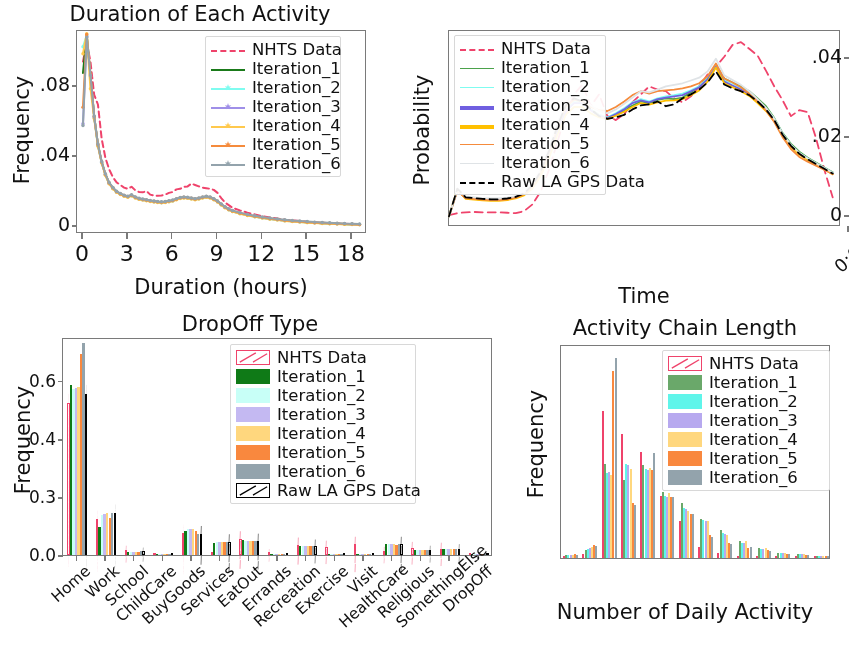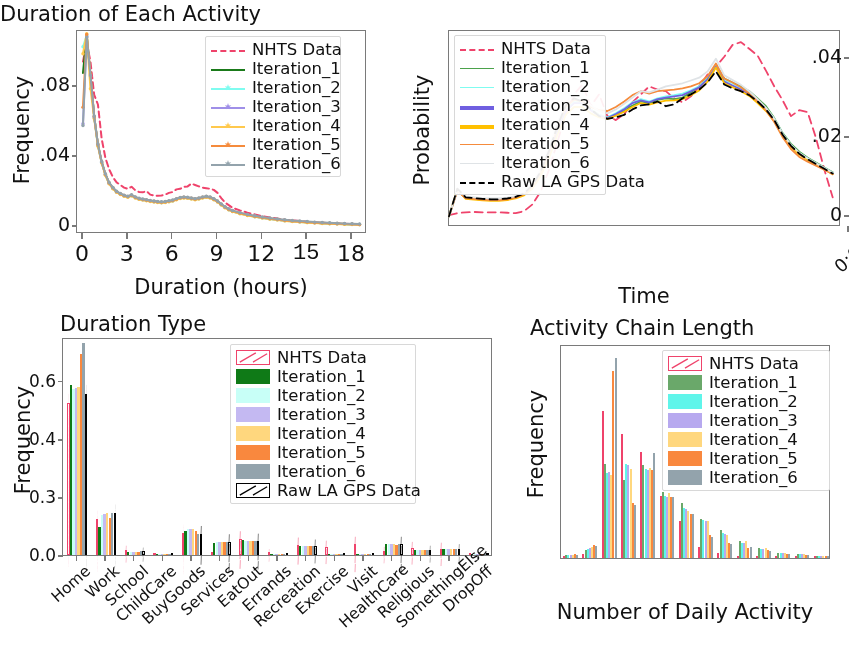--- a/index.html
+++ b/index.html
@@ -1,19 +1,19 @@
 <!DOCTYPE html>
 <html><head>
 <meta charset="utf-8">
 <style>
   html,body{margin:0;padding:0;background:#ffffff;}
   body{width:849px;height:645px;font-family:"DejaVu Sans","Liberation Sans",sans-serif;color:#000;overflow:hidden;}
   #root{position:relative;width:849px;height:645px;}
   .panel{position:absolute;}
-  .ptitle{position:absolute;font-size:21px;color:#111;white-space:nowrap;}
+  .ptitle{position:absolute;text-align:center;font-size:21px;color:#111;white-space:nowrap;}
   .axis-label{position:absolute;font-size:21px;color:#111;white-space:nowrap;}
   .ylabel-rot{transform-origin:50% 50%;transform:rotate(-90deg);}
   .plotbox{position:absolute;border:1.6px solid #7a7a7a;background:#fff;box-sizing:border-box;overflow:visible;}
   .tick{position:absolute;font-size:19px;color:#111;white-space:nowrap;}
   .ytick{text-align:right;}
   .xtick{text-align:center;}
   .tickmark{position:absolute;background:#7a7a7a;}
   .legendbox{position:absolute;border:1px solid #d8d8d8;background:rgba(255,255,255,0.92);box-sizing:border-box;border-radius:2px;padding:3px 5px;}
   .legrow{display:flex;align-items:center;height:19px;}
   .legswatch{width:34px;height:16px;position:relative;flex:0 0 34px;margin-right:7px;}
@@ -346,21 +346,21 @@
         <div class="tick xtick" style="left: 56.9794px; top: 241px; width: 50px; font-size: 22px;">0</div>
         <div class="tickmark" style="left: 126.025px; top: 233px; width: 1.6px; height: 6px;"></div>
         <div class="tick xtick" style="left: 101.825px; top: 241px; width: 50px; font-size: 22px;">3</div>
         <div class="tickmark" style="left: 170.87px; top: 233px; width: 1.6px; height: 6px;"></div>
         <div class="tick xtick" style="left: 146.67px; top: 241px; width: 50px; font-size: 22px;">6</div>
         <div class="tickmark" style="left: 215.715px; top: 233px; width: 1.6px; height: 6px;"></div>
         <div class="tick xtick" style="left: 191.515px; top: 241px; width: 50px; font-size: 22px;">9</div>
         <div class="tickmark" style="left: 260.561px; top: 233px; width: 1.6px; height: 6px;"></div>
         <div class="tick xtick" style="left: 236.361px; top: 241px; width: 50px; font-size: 22px;">12</div>
         <div class="tickmark" style="left: 305.406px; top: 233px; width: 1.6px; height: 6px;"></div>
-        <div class="tick xtick" style="left: 281.206px; top: 241px; width: 50px; font-size: 22px; font-family: Liberation Mono, monospace;">15</div>
+        <div class="tick xtick" style="left: 281.206px; top: 241px; width: 50px; font-size: 22px;">15</div>
         <div class="tickmark" style="left: 350.252px; top: 233px; width: 1.6px; height: 6px;"></div>
         <div class="tick xtick" style="left: 326.052px; top: 241px; width: 50px; font-size: 22px;">18</div>
       </div>
 
     <div class="legendbox" id="leg-duration" style="left:205px;top:36px;width:136px;">
         <div class="legrow">
           <div class="legswatch">
             <div class="lineswatch" style="border-top: 2.6px dashed rgb(239, 67, 107);"></div>
           </div>
           <div class="legtext">NHTS Data</div>
@@ -487,21 +487,21 @@
             <div class="lineswatch" style="border-top: 2.8px dashed rgb(0, 0, 0);"></div>
           </div>
           <div class="legtext">Raw LA GPS Data</div>
         </div>
       </div>
 
     <div class="axis-label" style="left:48px;top:284px;width:392px;text-align:center;">Time</div>
   </div>
 
   <div class="panel" style="left:0;top:310px;width:510px;height:335px;">
-    <div class="ptitle" style="left:60px;top:2px;width:380px;">Duration Type</div>
+    <div class="ptitle" style="left:60px;top:2px;width:380px;">DropOff Type</div>
 
     <div class="axis-label ylabel-rot" style="left:-42px;top:118px;width:130px;text-align:center;">Frequency</div>
 
     <div class="plotbox" id="box-activitytype" style="left:62px;top:28px;width:430px;height:218px;">
         <div class="barcol" style="left: 4.3px; width: 2.36px; height: 152.02px; background: rgb(255, 255, 255); border: 1.3px solid rgb(239, 67, 107);">
           <svg width="100%" height="100%" preserveAspectRatio="none" viewBox="0 0 10 152" style="position: absolute; left: 0px; top: 0px;">
             <line x1="0" y1="0" x2="10" y2="-10" stroke="#ef436b" stroke-width="1.1"></line>
             <line x1="0" y1="11" x2="10" y2="1" stroke="#ef436b" stroke-width="1.1"></line>
             <line x1="0" y1="22" x2="10" y2="12" stroke="#ef436b" stroke-width="1.1"></line>
             <line x1="0" y1="33" x2="10" y2="23" stroke="#ef436b" stroke-width="1.1"></line>

